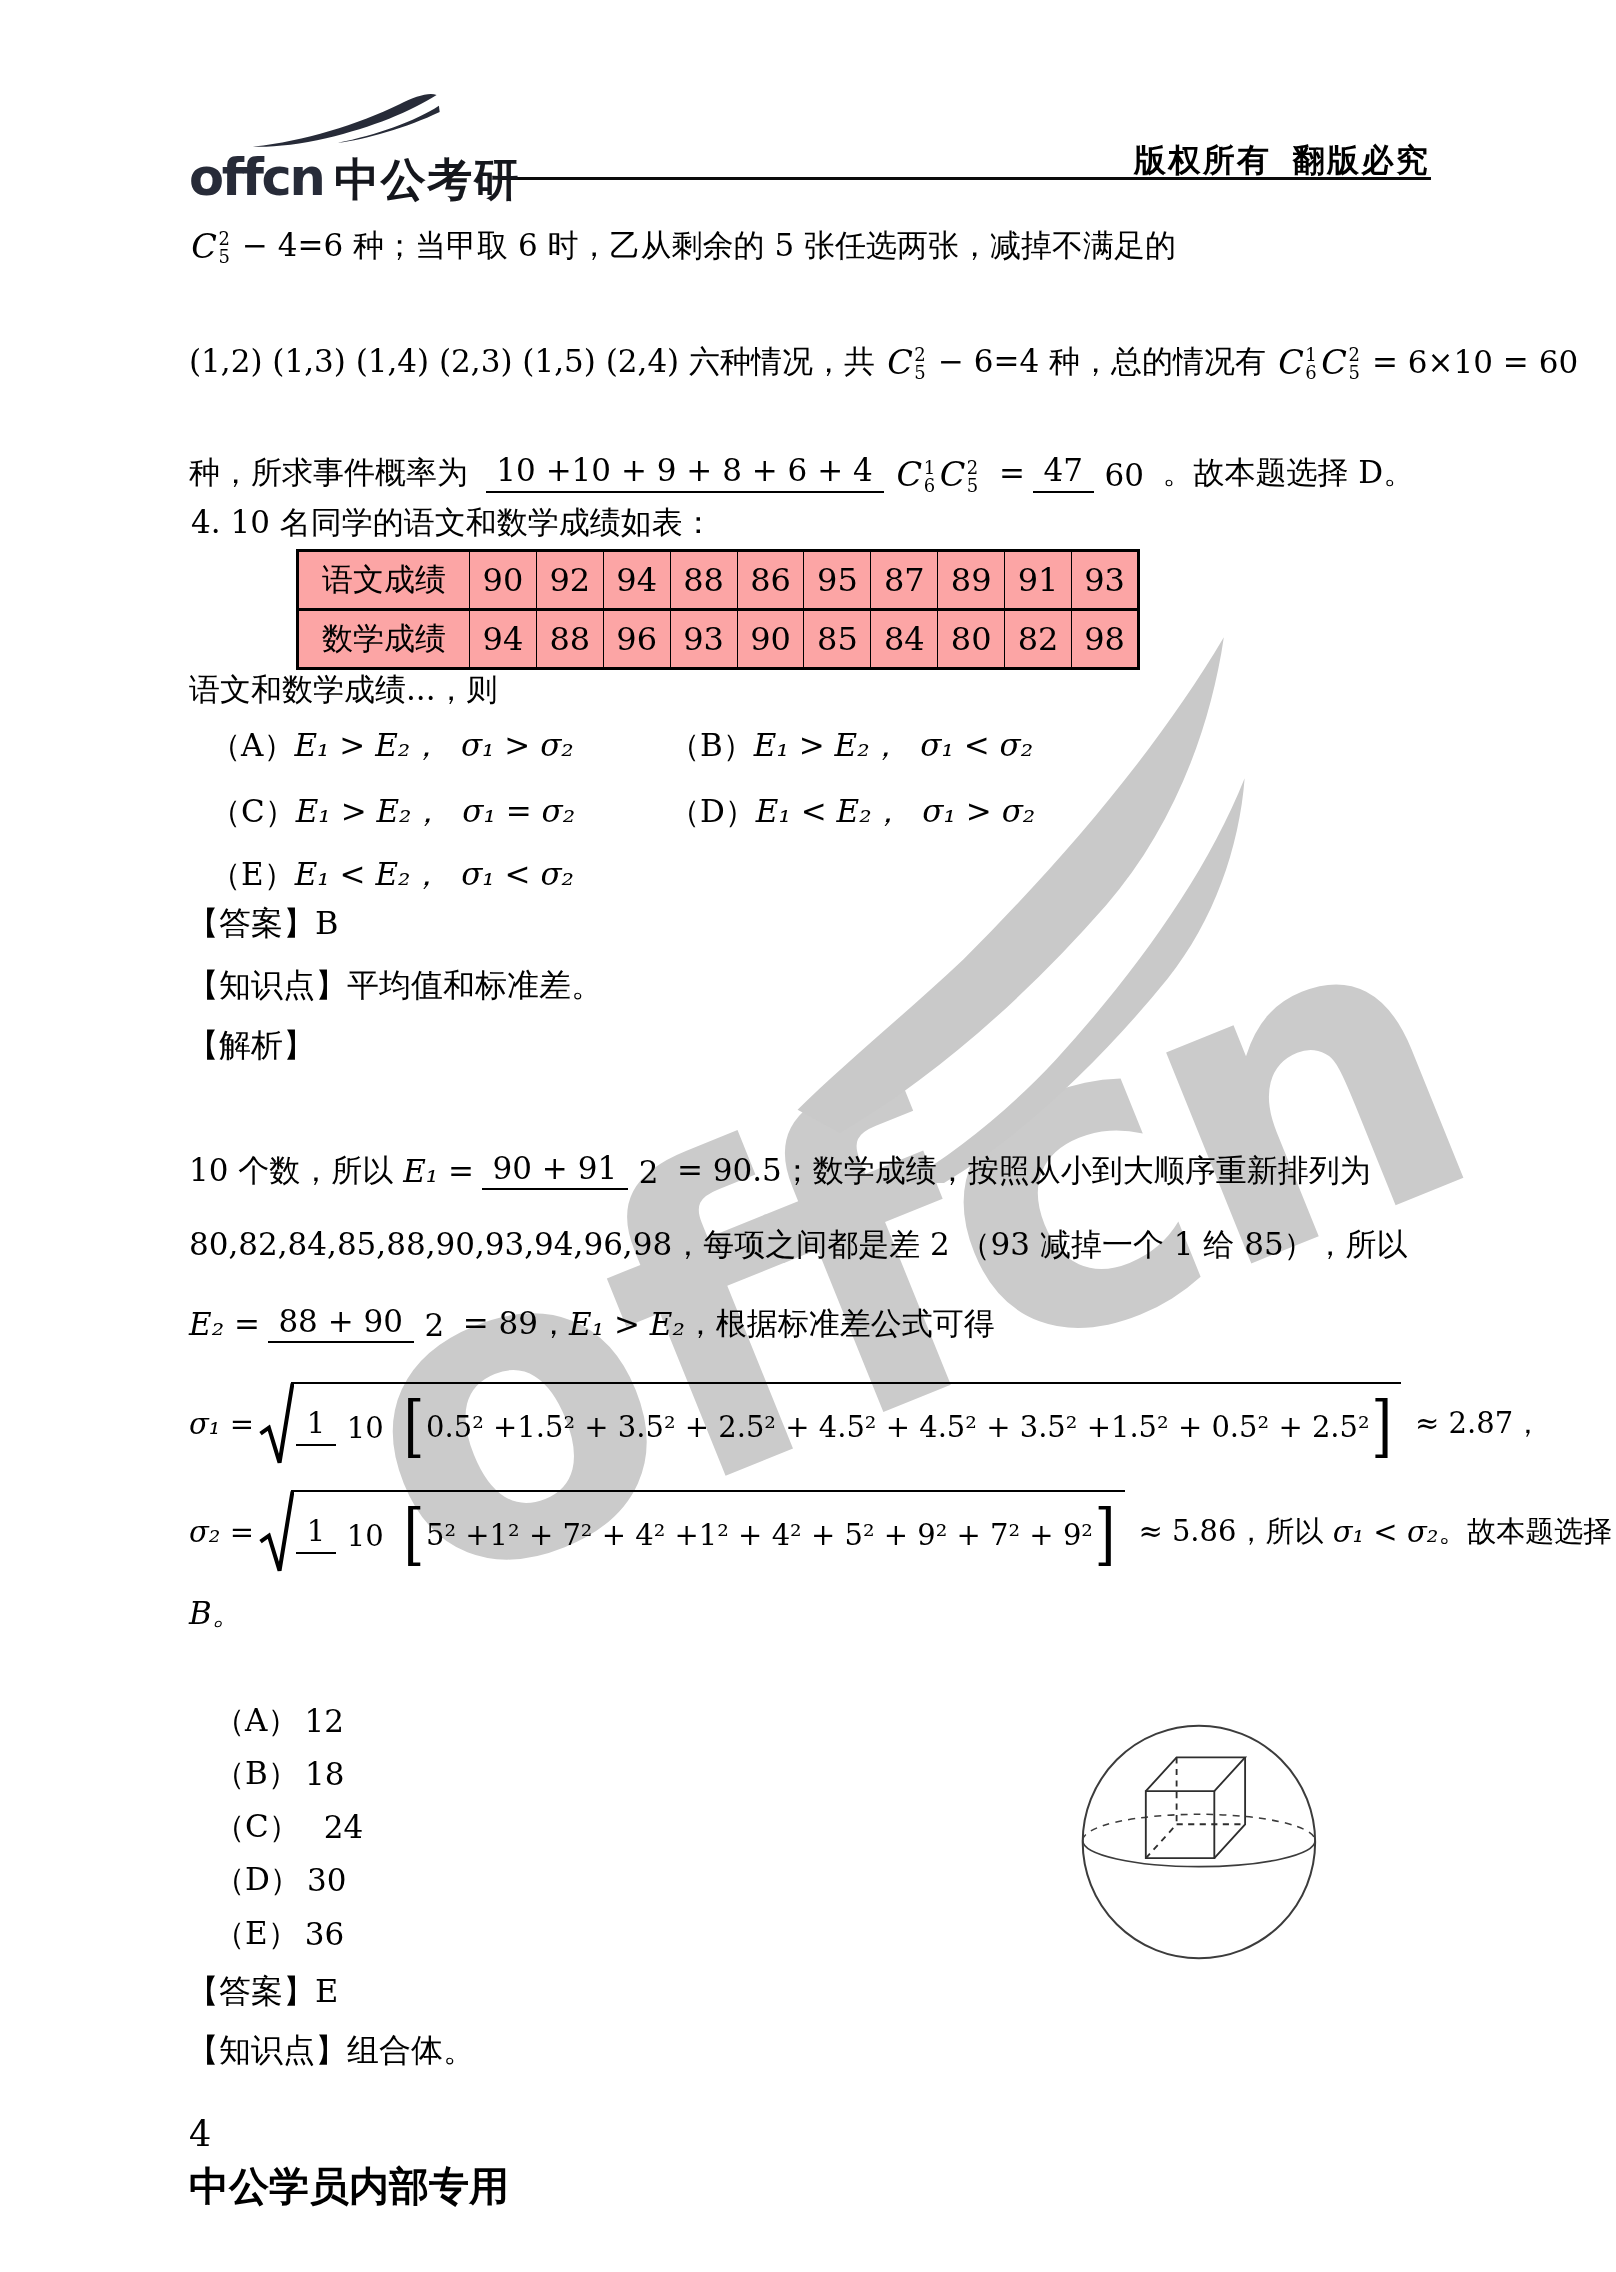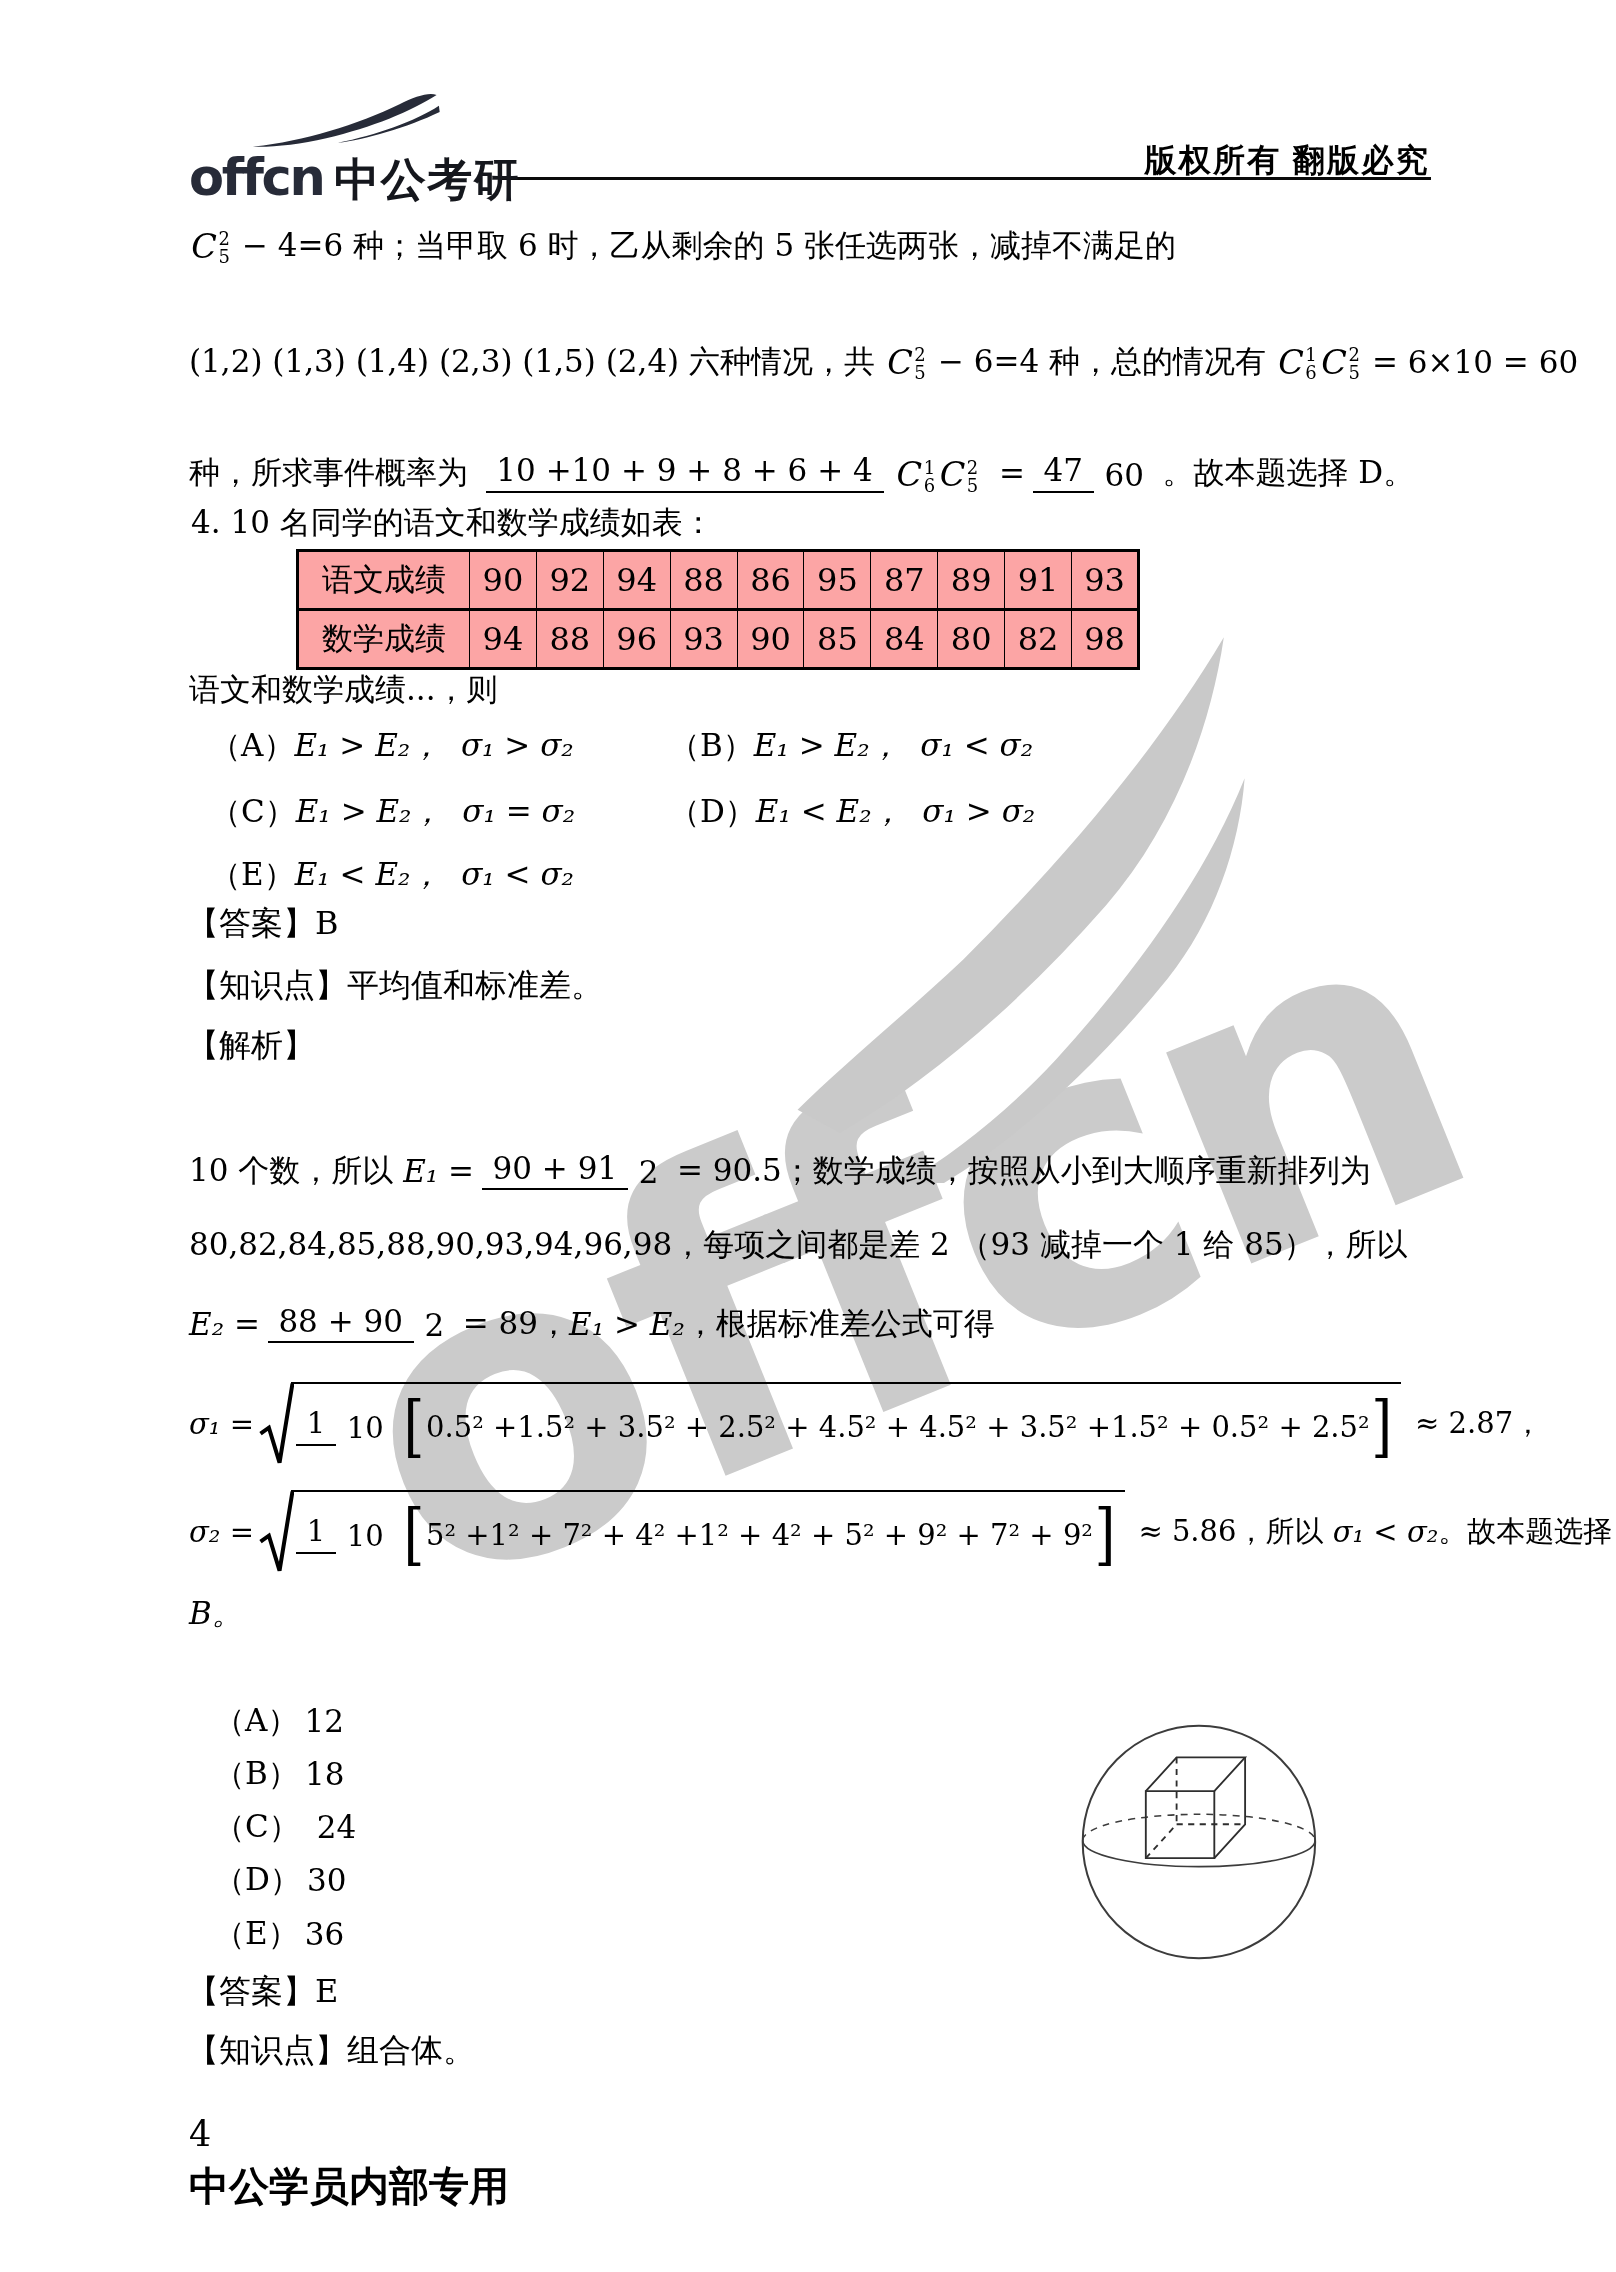--- a/index.html
+++ b/index.html
@@ -26,21 +26,21 @@
     font-family:"DejaVu Sans","Liberation Sans",sans-serif; font-weight:bold;
     font-size:51px; color:#272b38; letter-spacing:-2.3px; line-height:1; position:relative;
   }
   #logo-swoosh{position:absolute; left:60px; top:-105px;}
   #logo-cn{
     font-family:"DejaVu Sans","Liberation Sans",sans-serif; font-weight:900;
     font-size:45px; color:#15171d; margin-left:10.8px; line-height:1.05; letter-spacing:1.5px;
   }
   #copyright{
     right:187px; top:139px;
-    font-family:Liberation Sans, sans-serif; font-weight:bold;
+    font-family:Liberation Mono, monospace; font-weight:bold;
     font-size:32px; color:#000; letter-spacing:2.3px;
   }
   #header-rule{left:500px; top:177px; width:931px; height:3.1px; background:#0a0a0a;}
   
   .line{font-size:31px; white-space:pre; line-height:1.15;}
   .eqline{display:flex; align-items:center; white-space:pre; font-size:31px;}
   .mi{font-style:italic;}
   
   .frac{display:inline-flex; flex-direction:row; align-items:center; vertical-align:middle; margin:0 7.7px; line-height:1.1;}
   .frac .num{padding:0 10.8px 3.9px; border-bottom:2.3px solid #000;}
@@ -212,21 +212,21 @@
       </span>
     </span>
     <span> ≈ 5.86，所以 </span><span class="mi">σ₁ &lt; σ₂</span><span>。故本题选择</span>
   </div>
 
   <div class="abs z line mi" style="left:189px; top:1596px;">B。</div>
 
 
   <div class="abs z opt" style="left:214px; top:1700px;"><span>（A）</span><span style="margin-left:6.2px;">12</span></div>
   <div class="abs z opt" style="left:214px; top:1753px;"><span>（B）</span><span style="margin-left:6.2px;">18</span></div>
-  <div class="abs z opt" style="left:214px; top:1806px;"><span>（C）</span><span style="margin-left:17px;">24</span></div>
+  <div class="abs z opt" style="left:214px; top:1806px;"><span>（C）</span><span style="margin-left:24px;">24</span></div>
   <div class="abs z opt" style="left:214px; top:1859px;"><span>（D）</span><span style="margin-left:6.2px;">30</span></div>
   <div class="abs z opt" style="left:214px; top:1913px;"><span>（E）</span><span style="margin-left:6.2px;">36</span></div>
 
   <svg class="abs z" style="left:1075px; top:1715px;" width="254" height="254" viewBox="0 0 330 330">
     <circle cx="161" cy="165" r="151" fill="none" stroke="#3c3c3c" stroke-width="2.6"></circle>
     <path d="M10,163 A151,34 0 0 1 312,163" fill="none" stroke="#3c3c3c" stroke-width="2" stroke-dasharray="9 8"></path>
     <path d="M10,163 A151,34 0 0 0 312,163" fill="none" stroke="#3c3c3c" stroke-width="2.2"></path>
     <g stroke="#2e2e2e" stroke-width="2.4" fill="none">
       <path d="M92,99 H181 V186 H92 Z"></path>
       <path d="M92,99 L132,55 H221 L181,99"></path>

